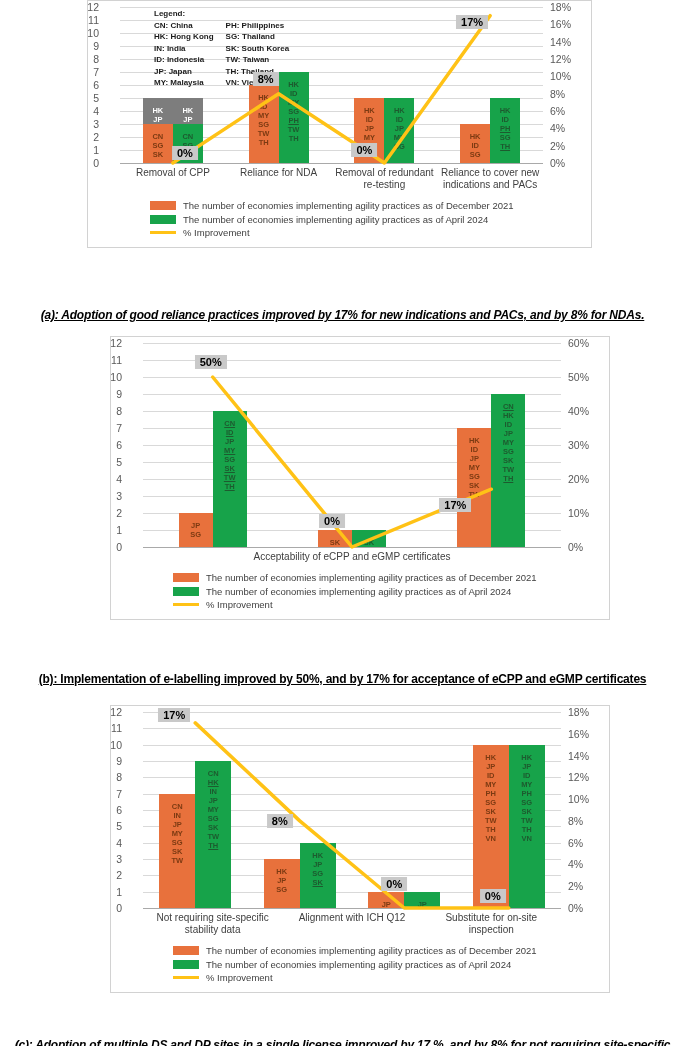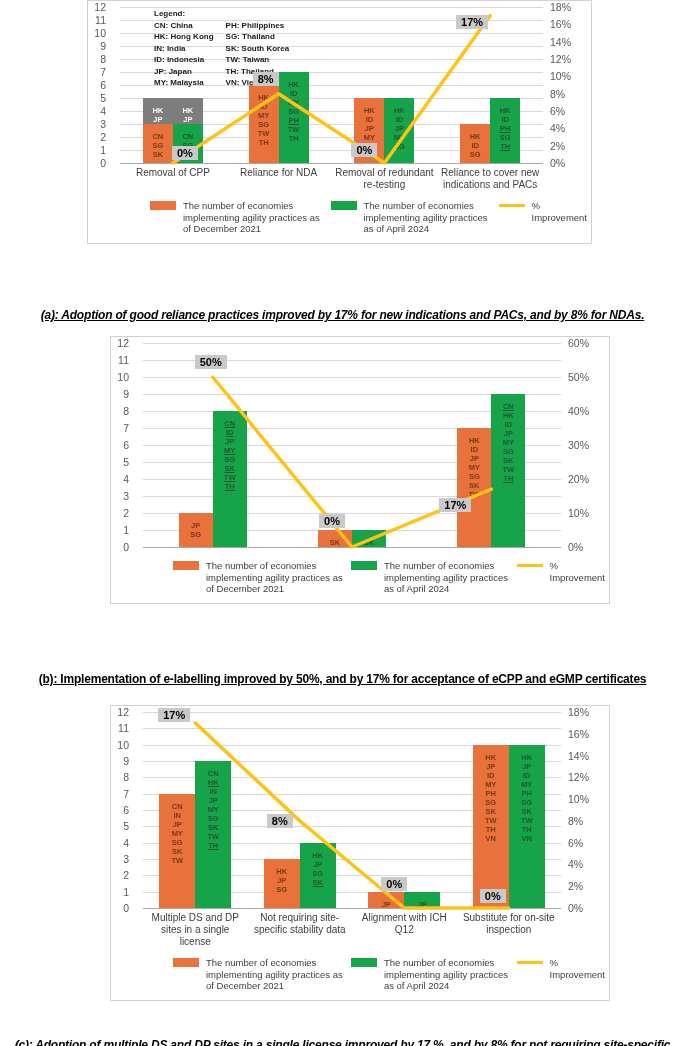--- a/index.html
+++ b/index.html
@@ -22,21 +22,21 @@
   .caption.italic { font-style:italic; }
   #caption-a { top:296px; }
   #caption-b { top:660px; }
   #caption-c { top:1026px; }
 
   .chart-row { display:flex; }
   .axis-col { position:relative; }
   .axis-left  { width:26px; }
   .axis-right { width:44px; }
   .tick { position:absolute; font-size:10.5px; color:#595959; white-space:nowrap; }
-  .axis-left .tick  { right:14px; }
+  .axis-left .tick  { right:21px; }
   .axis-right .tick { left:7px; }
   .plot { flex:1; position:relative; }
   .gridline { position:absolute; left:0; right:0; height:1px; background:#d9d9d9; }
   .gridline.zero { background:#a9a9a9; }
   .groups { position:absolute; inset:0; display:flex; z-index:2; }
   .group { flex:1; display:flex; align-items:flex-end; justify-content:center; }
   .bar-pair { display:flex; align-items:flex-end; }
   .bar { display:flex; flex-direction:column-reverse; }
   .seg { width:100%; overflow:hidden; }
   .codes {
@@ -45,21 +45,21 @@
   }
   .codes .u { text-decoration:underline; }
   .lineSvg { position:absolute; inset:0; width:100%; height:100%; overflow:visible; z-index:3; }
   .badge {
     position:absolute; transform:translate(-50%,-50%); background:#c9c9c9;
     color:#000; font-size:11px; font-weight:bold; padding:1px 5px;
     z-index:4; white-space:nowrap;
   }
   .cat-row { display:flex; margin:4px 44px 0 26px; }
   .cat { flex:1; text-align:center; font-size:10px; color:#404040; line-height:12px; padding:0 3px; }
-  .legend { margin:9px 0 0 56px; display:flex; flex-direction:row; gap:2px; }
+  .legend { margin:9px 0 0 56px; display:flex; flex-direction:column; gap:2px; }
   .lrow { display:flex; align-items:flex-start; gap:7px; font-size:9.5px; color:#404040; line-height:11.5px; max-width:390px; }
   .swatch-bar  { width:26px; height:9px; flex:none; margin-top:1px; }
   .swatch-line { width:26px; height:3px; flex:none; margin-top:4px; }
   .clegend { position:absolute; left:34px; top:1px; z-index:1; font-size:8px; font-weight:bold; color:#1a1a1a; line-height:11.5px; }
   .clegend .cols { display:flex; gap:12px; }
 </style>
 </head>
 <body>
 
 <div class="panel" id="panel-a">
@@ -396,20 +396,21 @@
           <div class="tick" style="top: -6px;">60%</div>
           <div class="tick" style="top: 28px;">50%</div>
           <div class="tick" style="top: 62px;">40%</div>
           <div class="tick" style="top: 96px;">30%</div>
           <div class="tick" style="top: 130px;">20%</div>
           <div class="tick" style="top: 164px;">10%</div>
           <div class="tick" style="top: 198px;">0%</div>
         </div>
       </div>
       <div class="cat-row">
+        <div class="cat">Acceptability of eCPP and eGMP certificates</div>
       </div>
       <div class="legend">
         <div class="lrow">
           <span class="swatch-bar" style="background: rgb(232, 113, 60);"></span>
           <span class="llabel">The number of economies implementing agility practices as of December 2021</span>
         </div>
         <div class="lrow">
           <span class="swatch-bar" style="background: rgb(23, 163, 74);"></span>
           <span class="llabel">The number of economies implementing agility practices as of April 2024</span>
         </div>
@@ -580,21 +581,20 @@
           <div class="tick" style="top: 59.3333px;">12%</div>
           <div class="tick" style="top: 81.1111px;">10%</div>
           <div class="tick" style="top: 102.889px;">8%</div>
           <div class="tick" style="top: 124.667px;">6%</div>
           <div class="tick" style="top: 146.444px;">4%</div>
           <div class="tick" style="top: 168.222px;">2%</div>
           <div class="tick" style="top: 190px;">0%</div>
         </div>
       </div>
       <div class="cat-row">
-        <div class="cat">Multiple DS and DP sites in a single license</div>
         <div class="cat">Not requiring site-specific stability data</div>
         <div class="cat">Alignment with ICH Q12</div>
         <div class="cat">Substitute for on-site inspection</div>
       </div>
       <div class="legend">
         <div class="lrow">
           <span class="swatch-bar" style="background: rgb(232, 113, 60);"></span>
           <span class="llabel">The number of economies implementing agility practices as of December 2021</span>
         </div>
         <div class="lrow">

